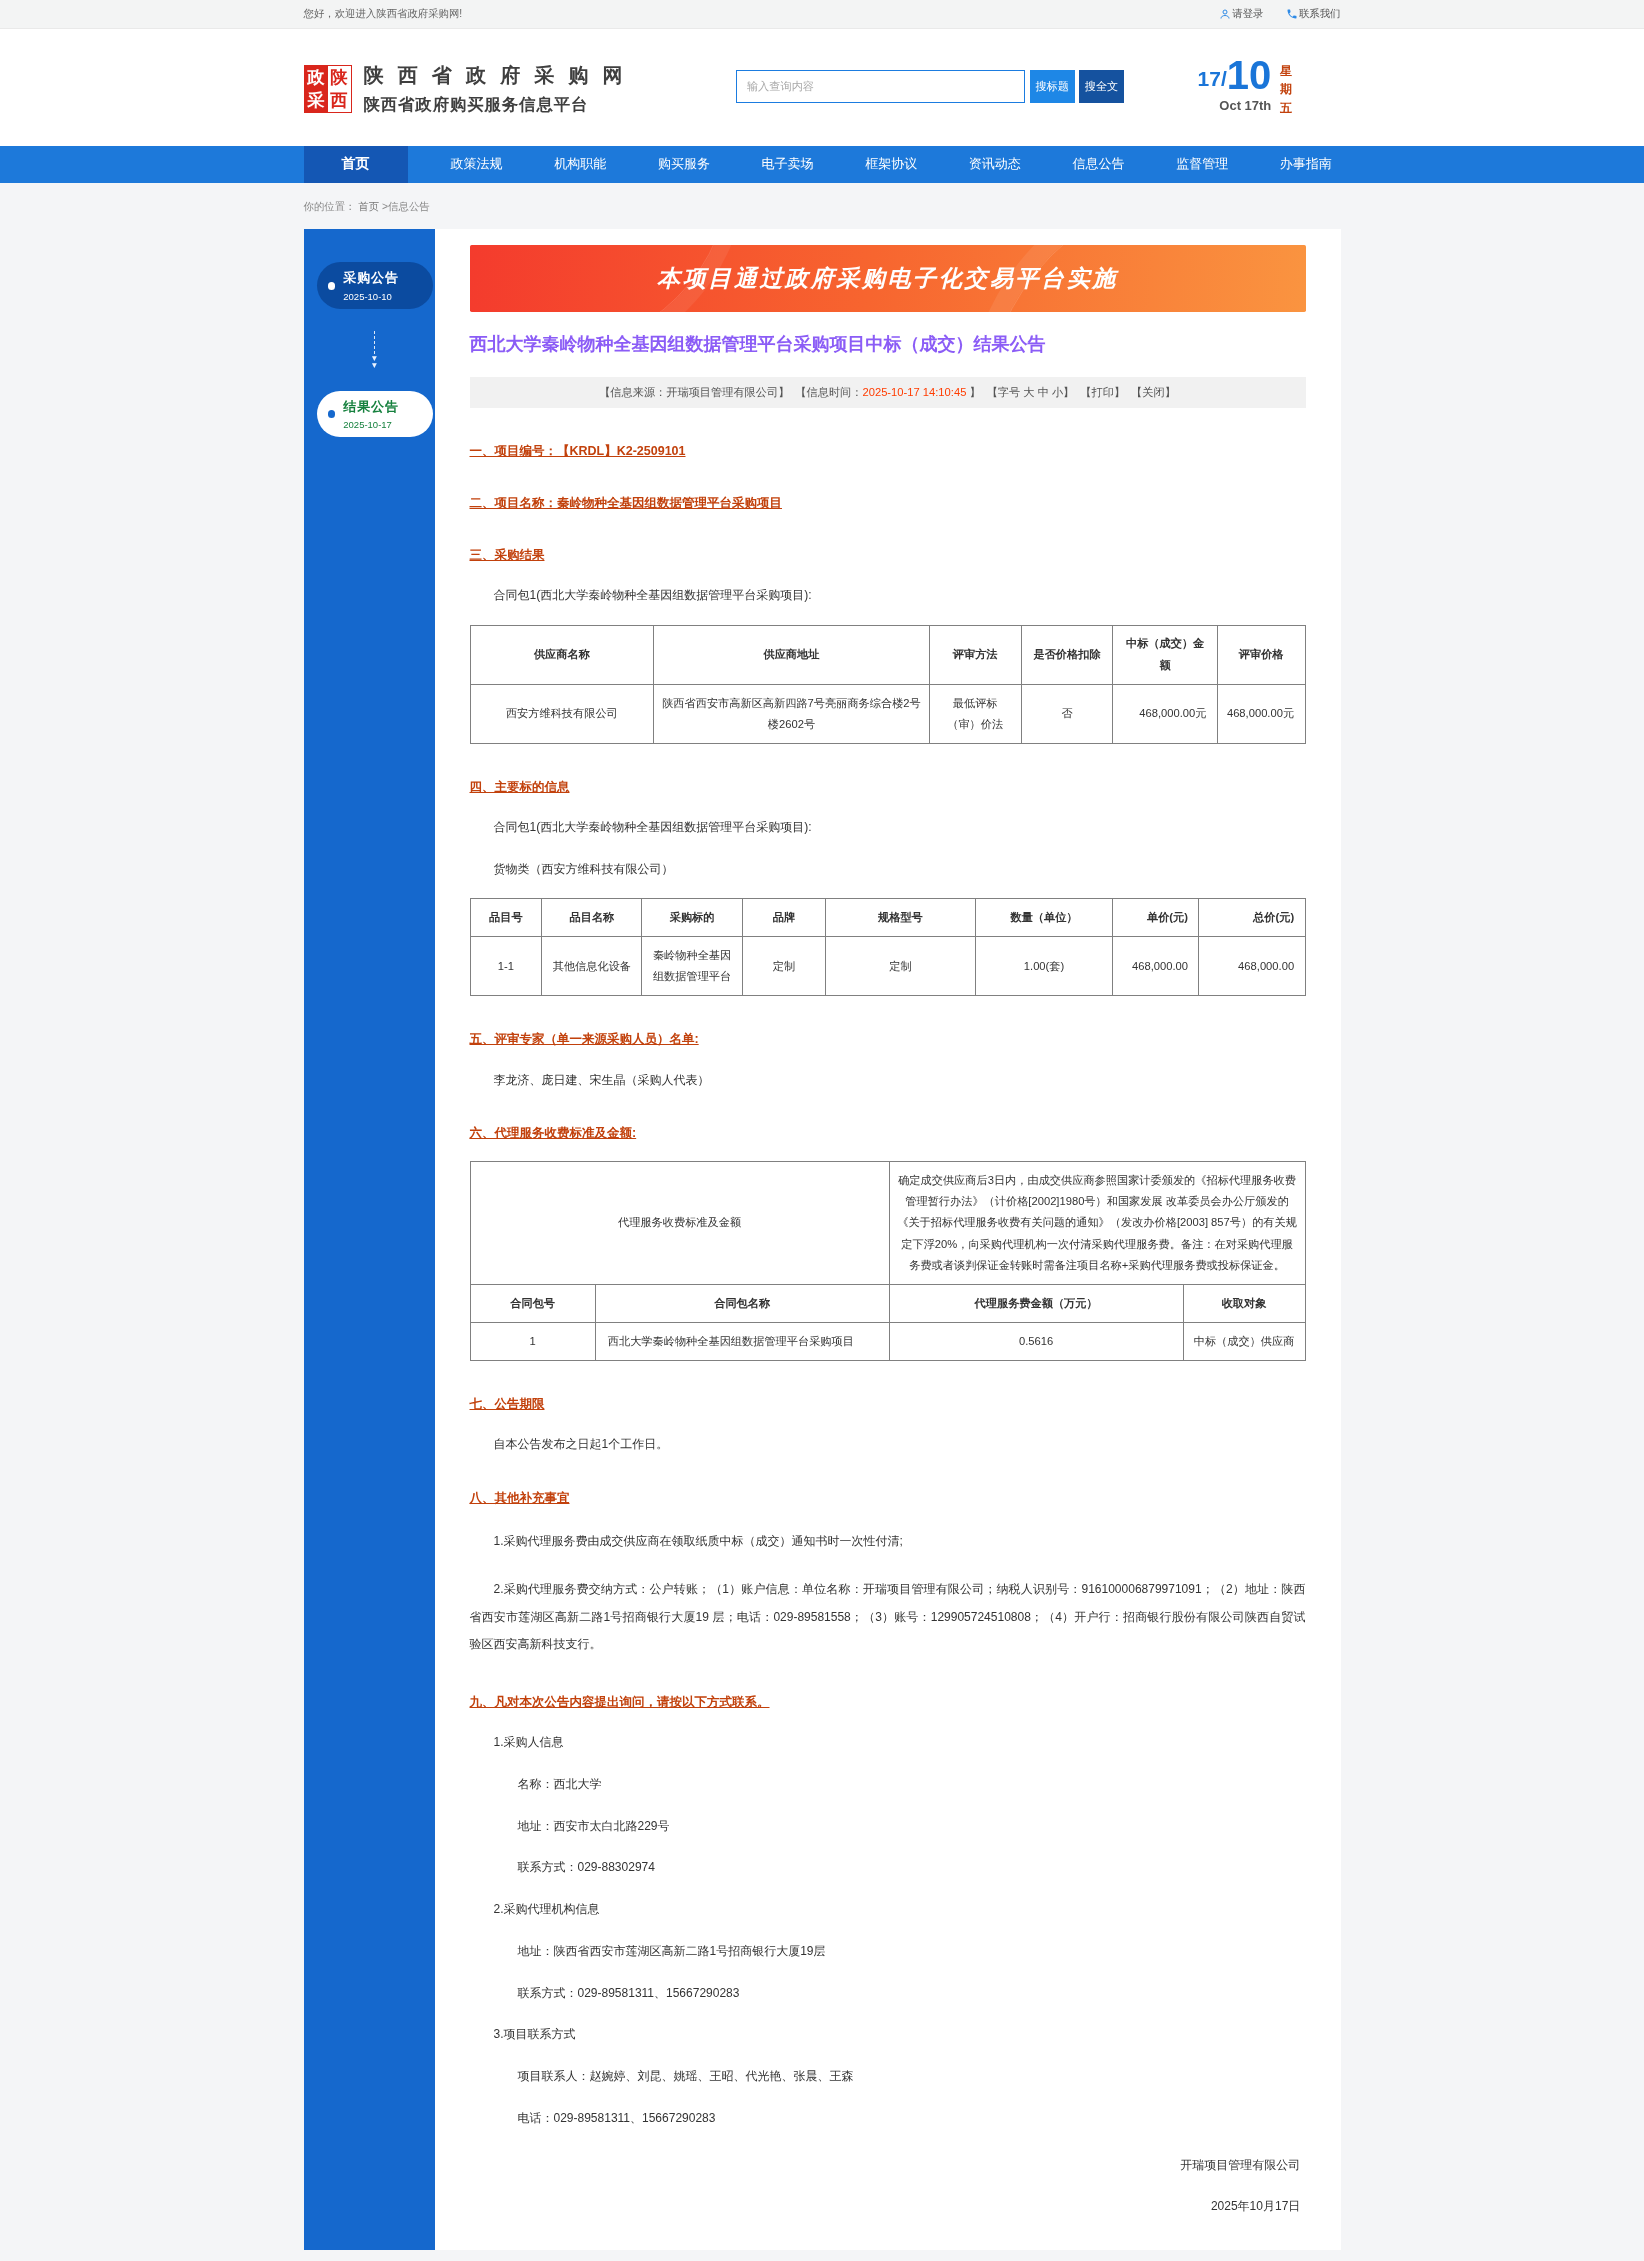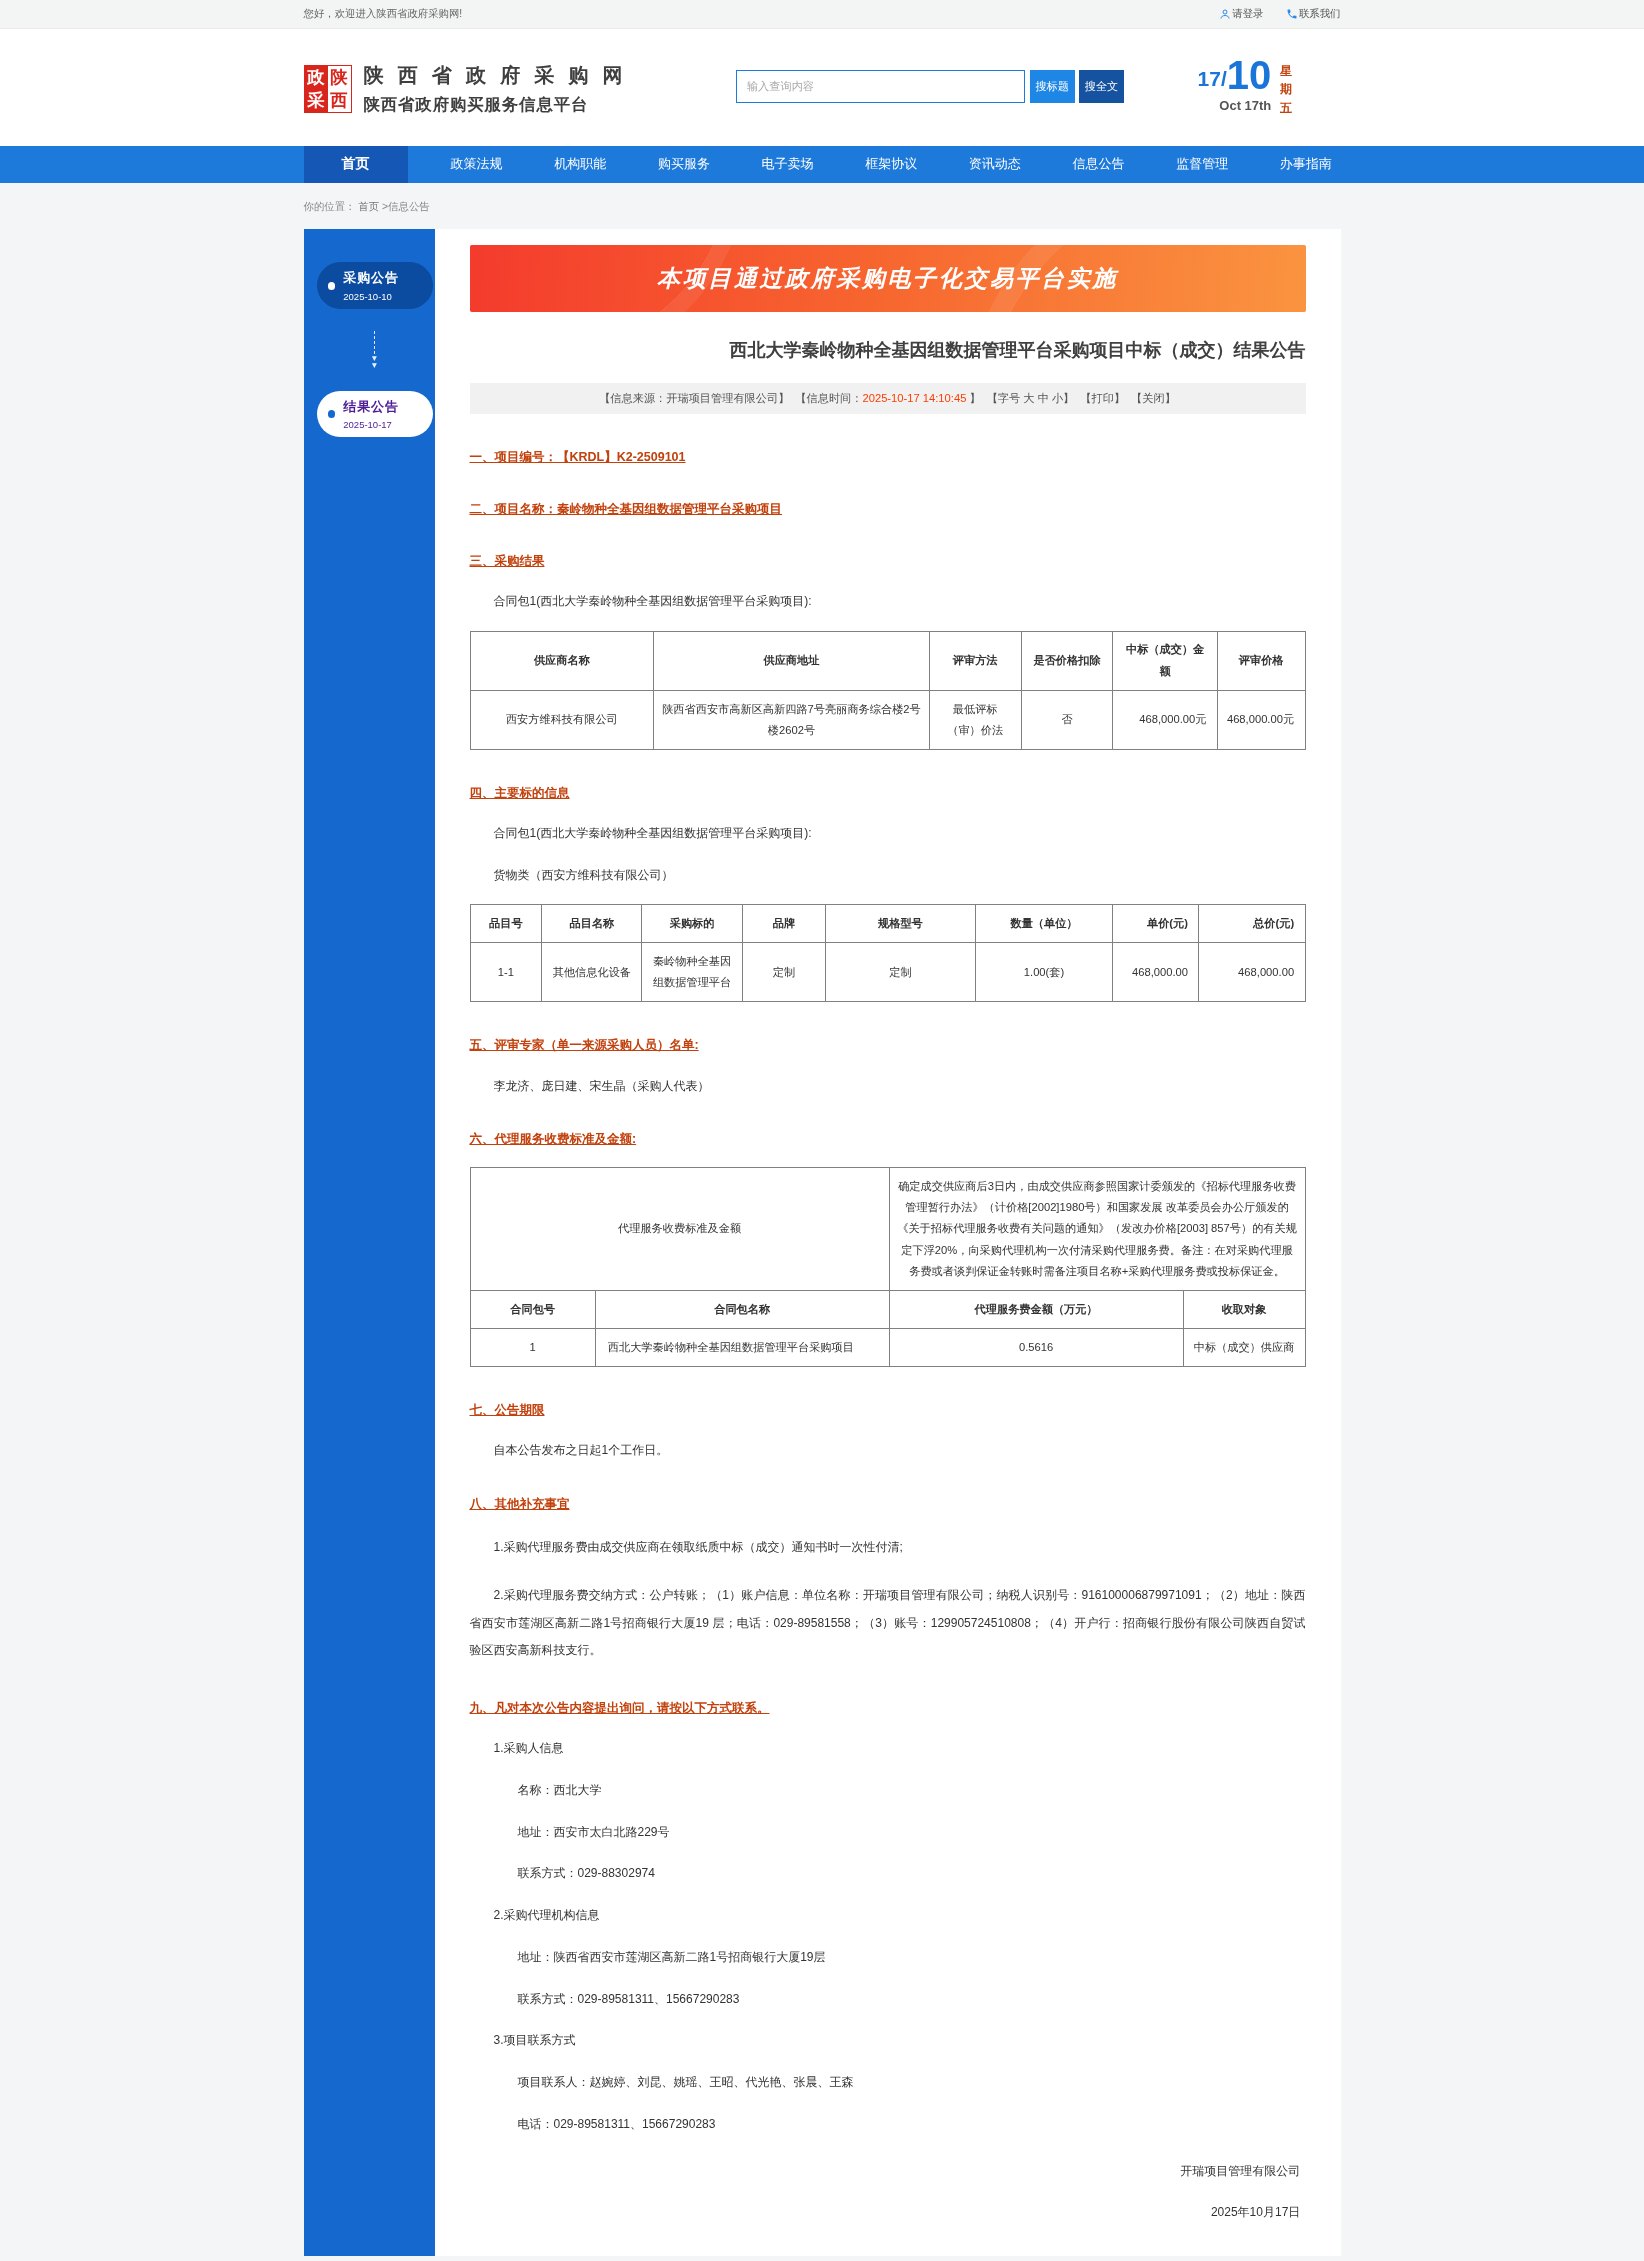--- a/index.html
+++ b/index.html
@@ -46,40 +46,40 @@
   
   .below-nav { background:#f4f5f7; padding-bottom:19px; }
   .breadcrumb-region { padding:17.3px 0 15.6px; font-size:10.4px; color:#888; }
   .breadcrumb-region a { color:#777; text-decoration:none; cursor:pointer; }
   .card-wrap { display:flex; align-items:stretch; }
 
   
   .sidebar { width:131px; background:#1568cd; flex-shrink:0; }
   .step-pill { width:116px; margin:0 0 0 13px; border-radius:24px; padding:7px 0 7px 11.2px; display:flex; align-items:center; cursor:pointer; }
   .step-pill.first { margin-top:33px; background:#0b4ba0; color:#fff; }
-  .step-pill.second { background:#fff; color:#4c1d95; }
+  .step-pill.second { background:#fff; color:#15803d; }
   .step-dot { width:7.8px; height:7.8px; border-radius:50%; flex-shrink:0; margin-right:7.8px; }
   .step-pill.first .step-dot { background:#fff; }
   .step-pill.second .step-dot { background:#1568cd; }
   .step-title { font-size:13px; font-weight:bold; letter-spacing:0.9px; }
   .step-date { font-size:9.5px; margin-top:3.5px; }
   .timeline-arrow { width:116px; margin:22.5px 0 22.5px 13px; display:flex; flex-direction:column; align-items:center; color:#eaf2ff; }
   .timeline-dash { width:0; height:22.5px; border-left:0.9px dashed rgba(255,255,255,.85); }
   .timeline-arrow .chev { font-size:9.5px; line-height:.75; }
 
   
   .article { flex:1; background:#fff; padding:15.6px 35px 35px; }
   .banner { height:67px; border-radius:1.7px; position:relative; overflow:hidden;
             background:linear-gradient(95deg,#f43b2d 0%,#f7652f 48%,#fa9440 100%);
             display:flex; align-items:center; justify-content:center; }
   .banner::before, .banner::after { content:""; position:absolute; border:1.7px solid rgba(255,255,255,.14); border-radius:50%; }
   .banner::before { width:363px; height:363px; left:-104px; top:-259px; box-shadow:0 0 0 15.6px rgba(255,255,255,.07); }
   .banner::after { width:449px; height:449px; right:-130px; bottom:-328px; box-shadow:0 0 0 19px rgba(255,255,255,.08); }
   .banner-text { color:#fff; font-size:23px; font-weight:bold; font-style:italic; letter-spacing:2.6px; position:relative; z-index:1; }
-  .article-title { margin-top:26px; text-align:right; font-size:18px; font-weight:bold; color:#404040; }
+  .article-title { margin-top:20px; text-align:left; font-size:18px; font-weight:bold; color:#8b5cf6; }
   .meta-bar { margin-top:21px; height:31px; background:#f1f1f1; display:flex; align-items:center; justify-content:center; gap:6px; font-size:11.2px; color:#555; }
   .meta-time-value { color:#ff3c00; }
   .meta-action { cursor:pointer; }
 
   .sec-h { margin-top:35px; font-size:12.5px; font-weight:bold; color:#c2410c;text-decoration:underline; }
   .sec-line { margin-top:22.5px; padding-left:24px; font-size:12px; line-height:1.6; }
   .indent2 { padding-left:48px; }
 
   table.doc { width:100%; border-collapse:collapse; margin-top:19px; font-size:11.2px; color:#333; }
   table.doc th, table.doc td { border:0.9px solid #808080; padding:7.8px 7px; text-align:center; line-height:1.9; font-weight:normal; }

